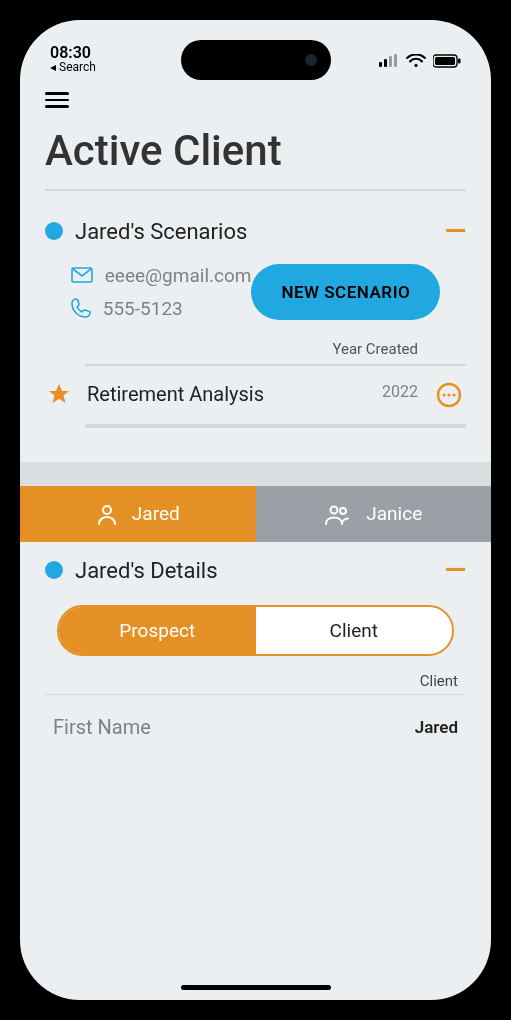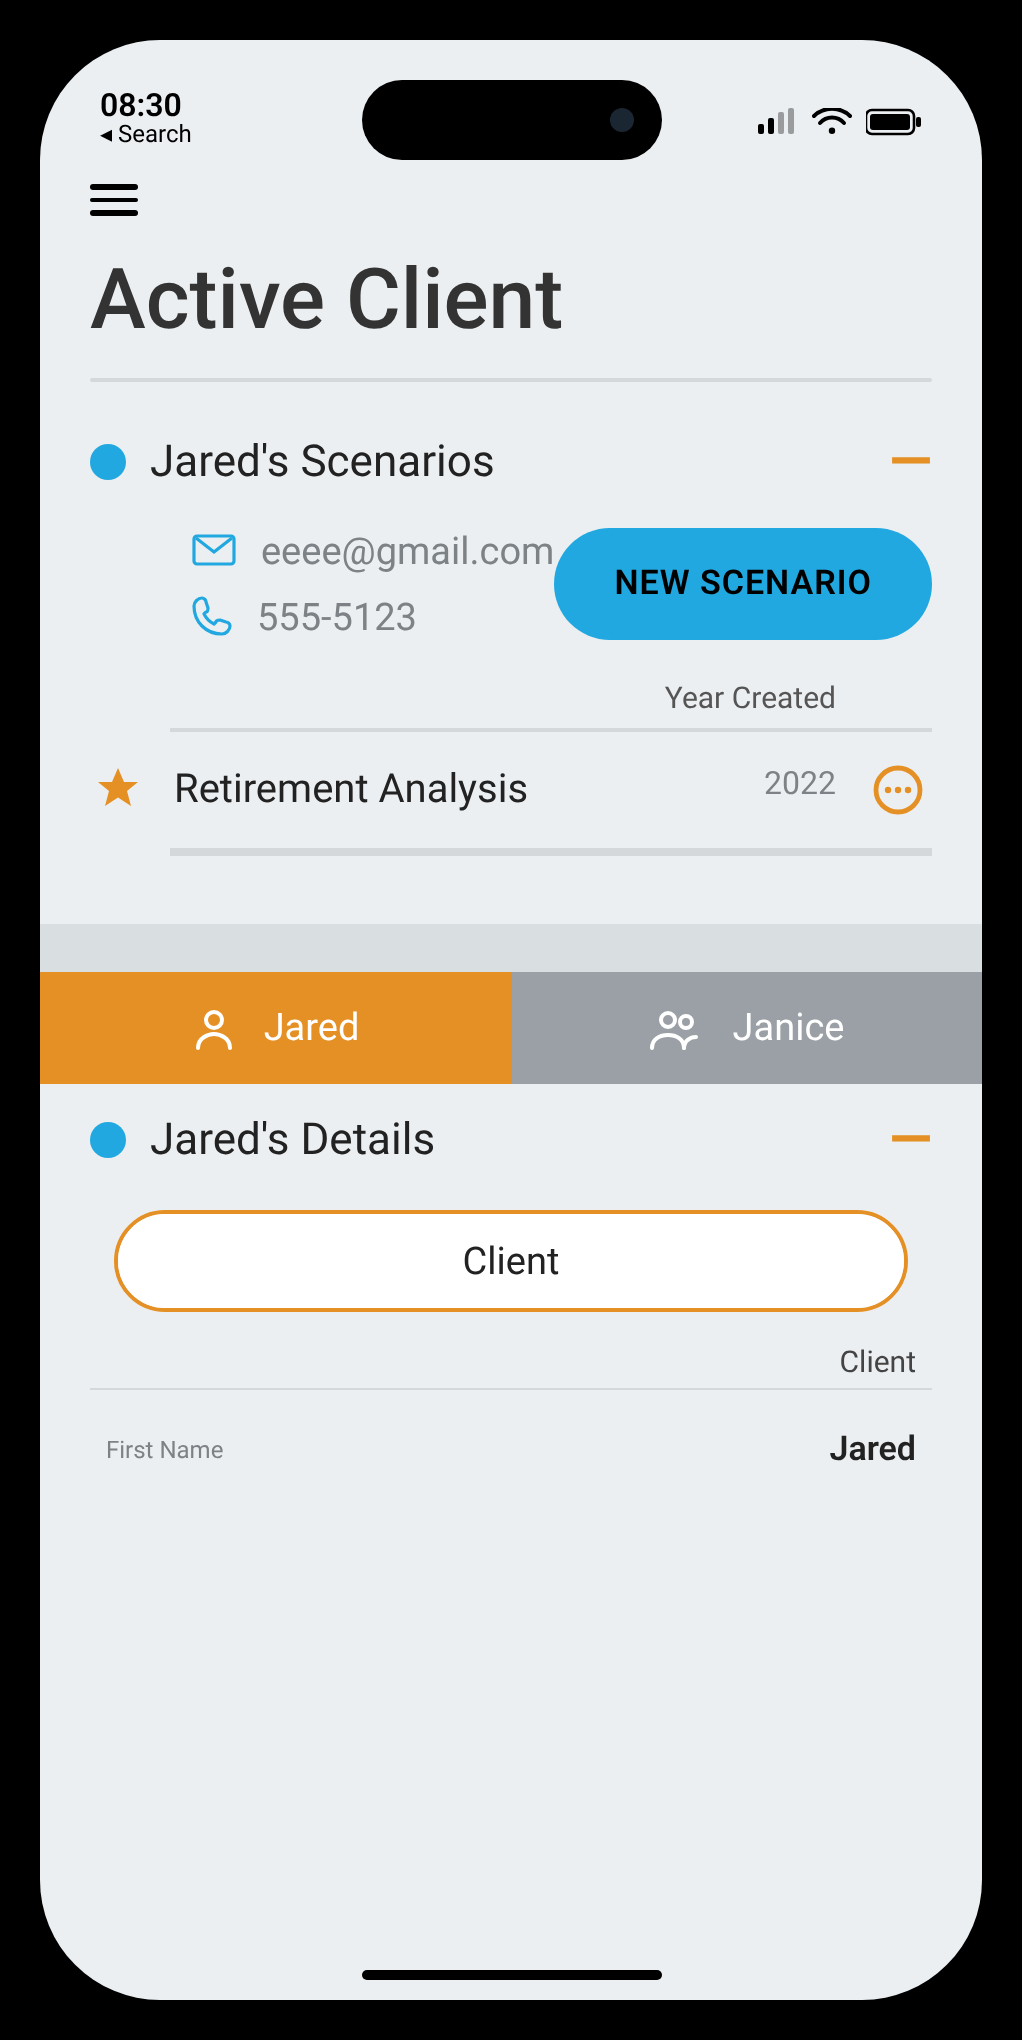--- a/index.html
+++ b/index.html
@@ -33,21 +33,21 @@
   .hamburger span{height:2.5px;background:#000;border-radius:2px}
 
   .page-title{font-size:42px;font-weight:500;color:#333;margin:10px 0 14px 0}
   .hr{height:2px;background:var(--divider);border-radius:1px;margin-bottom:28px}
 
   .card-head{display:flex;align-items:center;gap:12px}
   .dot{width:18px;height:18px;border-radius:50%;background:var(--accent-blue);flex:0 0 auto}
   .card-title{font-size:22px;font-weight:400;color:#222;flex:1}
   .collapse{color:var(--accent-orange);font-size:28px;font-weight:700;line-height:0.5}
 
-  .contact-row{display:flex;align-items:center;justify-content:flex-end;margin-top:20px;gap:0}
+  .contact-row{display:flex;align-items:center;justify-content:center;margin-top:20px;gap:0}
   .contact{display:flex;flex-direction:column;gap:10px;color:var(--muted);font-size:19px}
   .contact .line{display:flex;align-items:center;gap:12px}
   .contact svg{flex:0 0 auto}
 
   .new-btn{background:var(--accent-blue);color:#000000;border:none;border-radius:28px;padding:18px 30px;font-size:17px;font-weight:600;letter-spacing:0.5px;cursor:pointer}
 
   .table-area{margin-top:20px}
   .col-head{display:flex;justify-content:flex-end;color:#555;font-size:15px;padding-right:48px;margin-bottom:6px}
   .col-head-line{height:2px;background:var(--divider);margin-left:40px;margin-right:0}
   .row{display:flex;align-items:flex-start;gap:14px;padding:16px 0;position:relative}
@@ -66,21 +66,21 @@
 
   .details-card{margin-top:16px}
   .segmented{display:flex;border:2px solid var(--accent-orange);border-radius:26px;overflow:hidden;margin:22px 12px 0 12px}
   .segmented .seg{flex:1;text-align:center;padding:12px 0;font-size:19px;cursor:pointer}
   .segmented .seg.active{background:var(--accent-orange);color:#fff}
   .segmented .seg.inactive{background:#fff;color:#222}
 
   .details-sub{display:flex;justify-content:flex-end;font-size:15px;color:#444;margin:16px 8px 4px 8px}
   .details-divider{height:1px;background:var(--divider);margin:0 0 16px 0}
   .field-row{display:flex;justify-content:space-between;align-items:center;padding:4px 8px}
-  .field-label{color:var(--muted);font-size:12px}
+  .field-label{color:var(--muted);font-size:20px}
   .field-value{color:#222;font-size:17px;font-weight:600}
 </style>
 </head>
 <body>
 
 <div class="phone">
   <div class="bezel">
     <div class="island">
         <div class="cam"></div>
       </div>
@@ -198,20 +198,21 @@
       </div>
 
       <div class="details-card">
         <div class="card-head">
           <div class="dot"></div>
           <div class="card-title">Jared's Details</div>
           <div class="collapse">—</div>
         </div>
 
         <div class="segmented">
+          <div class="seg active">Prospect</div>
           <div class="seg inactive">Client</div>
         </div>
 
         <div class="details-sub">
             <span>Client</span>
           </div>
         <div class="details-divider"></div>
 
         <div class="field-row">
           <div class="field-label">First Name</div>

